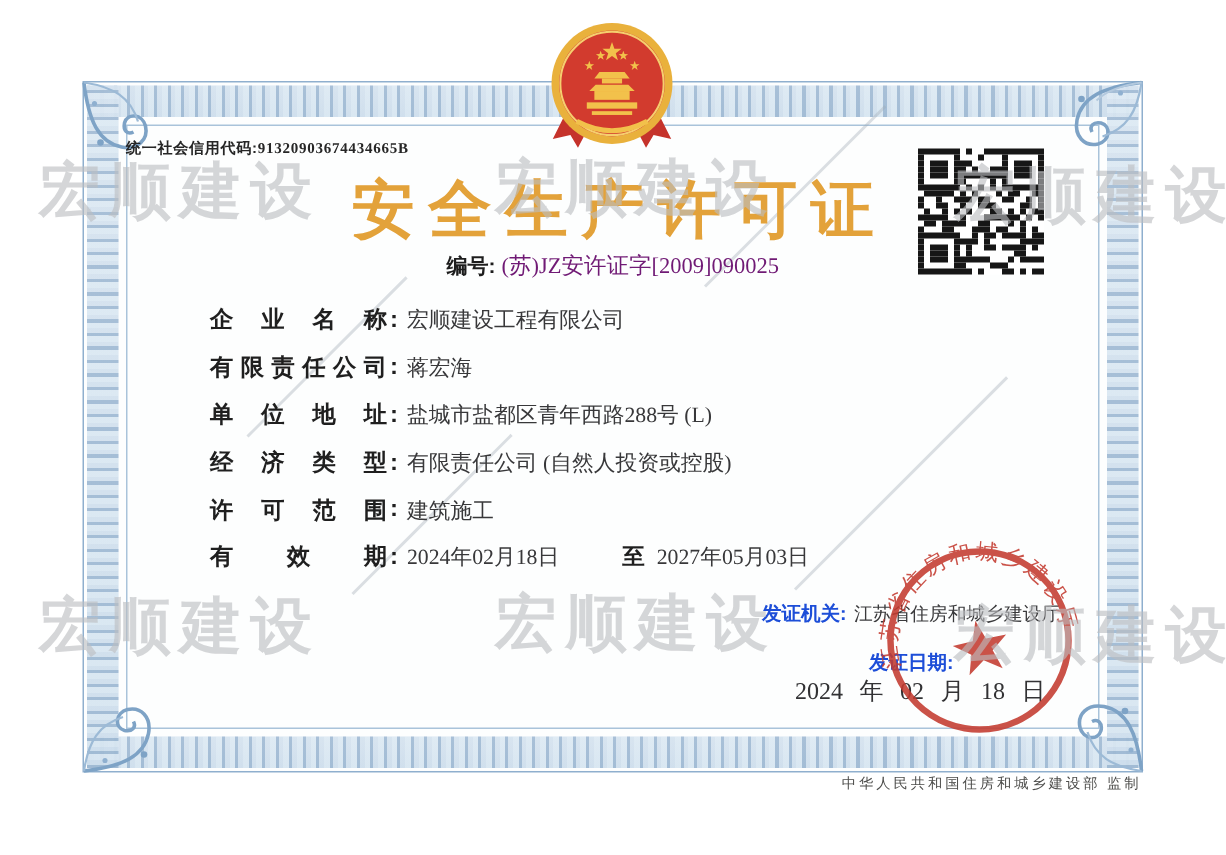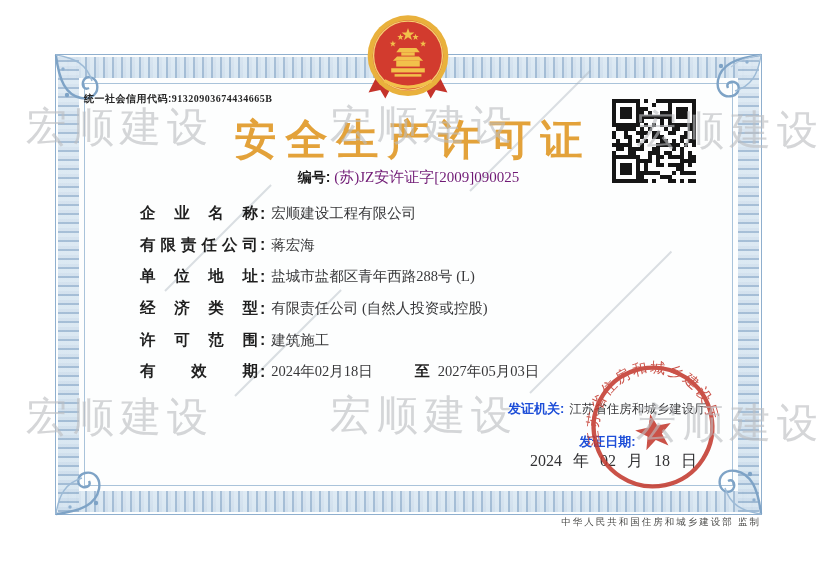--- a/index.html
+++ b/index.html
@@ -54,21 +54,21 @@
   .issuer-row{display:flex;align-items:center;height:22px;}
   .issuer-row + .issuer-row{margin-top:13px;flex-direction:column;}
   .i-label{font-size:13px;font-weight:700;color:#1d4ed8;white-space:nowrap;}
   .i-value{font-family:"Liberation Serif",serif;font-size:12.5px;color:#3a3a3c;margin-left:5px;white-space:nowrap;}
   .i-date{font-family:"Liberation Serif",serif;font-size:16px;color:#323234;margin-left:12px;word-spacing:7px;white-space:nowrap;}
   
   .seal{position:absolute;left:586px;top:360px;width:134px;height:134px;z-index:4;
         transform:rotate(-12deg);opacity:.88;pointer-events:none;}
   
   .wm{position:absolute;z-index:5;font-size:41px;letter-spacing:6px;color:rgba(187,189,192,.62);
-      white-space:nowrap;pointer-events:none;font-weight:400;text-align:center;}
+      white-space:nowrap;pointer-events:none;font-weight:700;text-align:center;}
   .wm1{left:26px;top:100px;} .wm2{left:330px;top:98px;} .wm3{left:636px;top:103px;}
   .wm4{left:26px;top:390px;} .wm5{left:330px;top:388px;} .wm6{left:636px;top:396px;}
   
   .slash{position:absolute;height:2px;background:rgba(160,170,182,.38);z-index:2;transform:rotate(-45deg);transform-origin:left center;}
   .s1{left:165px;top:290px;width:150px;}
   .s2{left:470px;top:190px;width:170px;}
   .s3{left:530px;top:392px;width:200px;}
   .s4{left:235px;top:395px;width:150px;}
   .footer{position:absolute;right:56px;top:516px;z-index:3;
           font-family:"Liberation Serif",serif;font-size:9.5px;letter-spacing:2px;color:#4c4c4a;}

